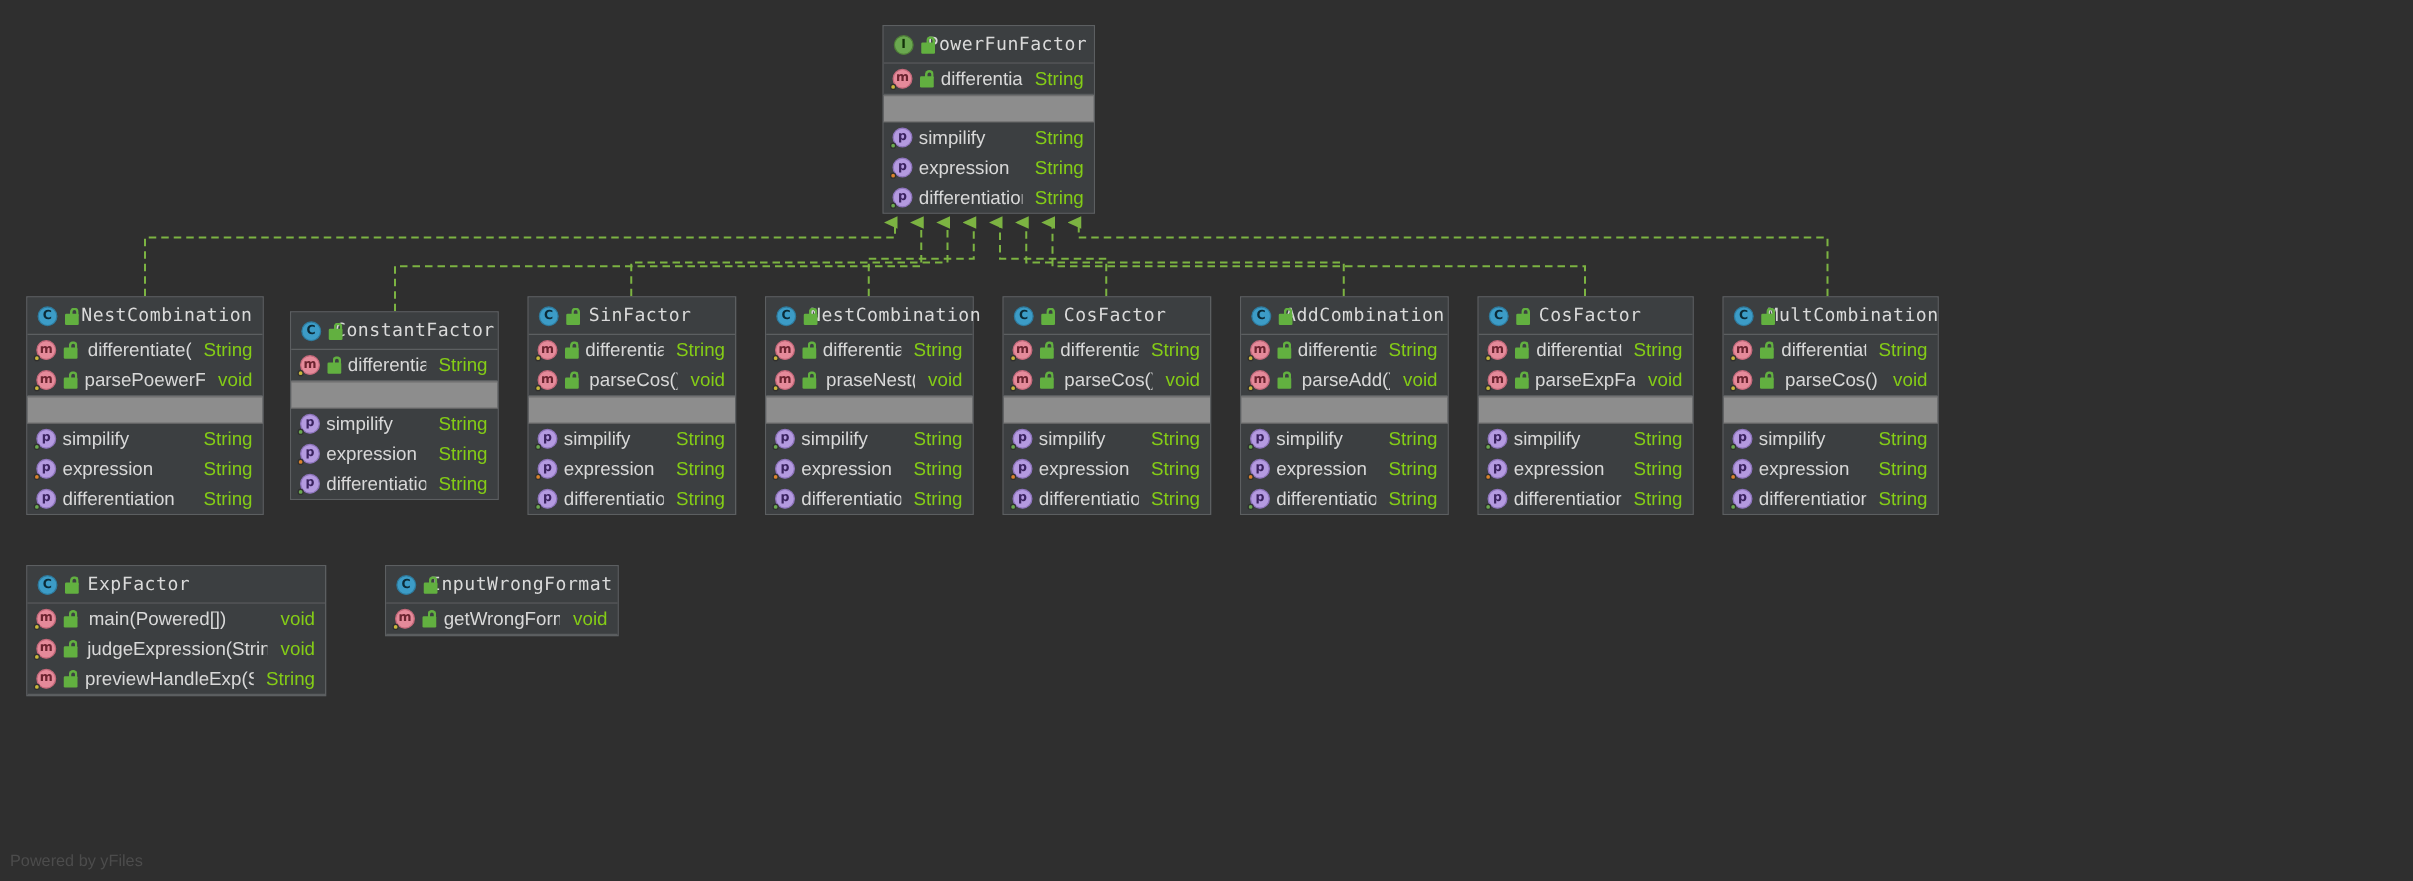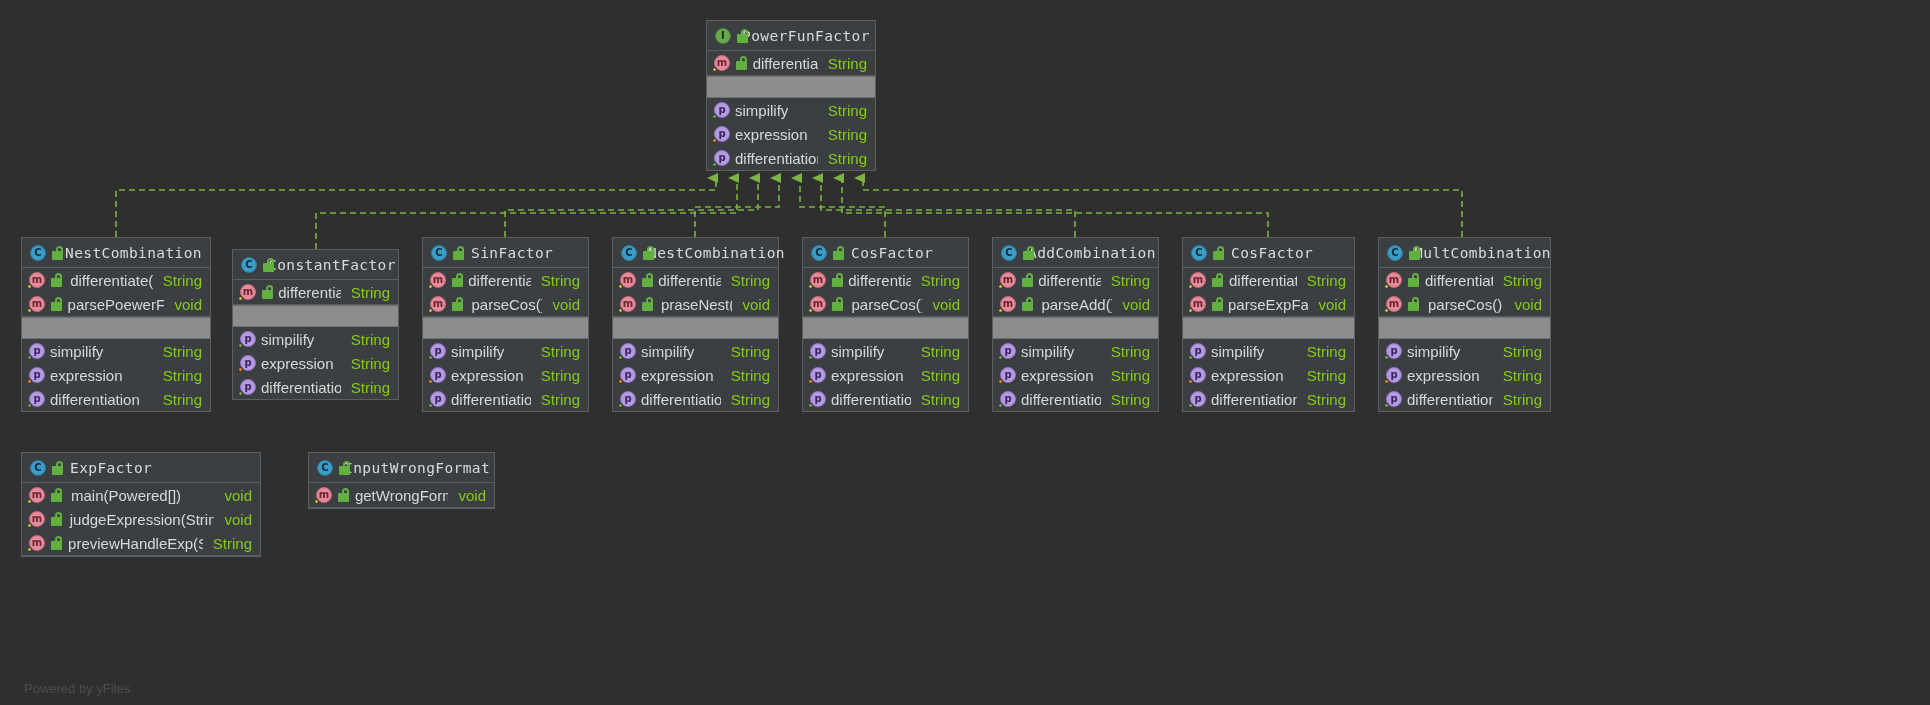--- a/index.html
+++ b/index.html
@@ -69,21 +69,21 @@
   .dot-yellow { background: #c8b63c; }
 
   .ic-lock {
     width: 13px; height: 14px; margin-left: 5px; margin-right: 6px;
     position: relative;
   }
   .ic-lock .body { position: absolute; left: 1px; bottom: 0; width: 11px; height: 9px; background: #62b040; border-radius: 1px; }
   .ic-lock .shackle { position: absolute; left: 5px; top: 0; width: 7px; height: 7px; border: 2px solid #62b040; border-bottom: none; border-radius: 4px 4px 0 0; }
 
   .watermark {
-    position: absolute; left: 24px; top: 681px;
+    position: absolute; left: 8px; top: 681px;
     font-size: 13px; color: #4c4c4c;
     font-family: "Liberation Sans", sans-serif;
   }
 </style>
 </head>
 <body>
 
 <div id="canvas">
 
   <svg id="edges" viewBox="0 0 1930 705" xmlns="http://www.w3.org/2000/svg">

